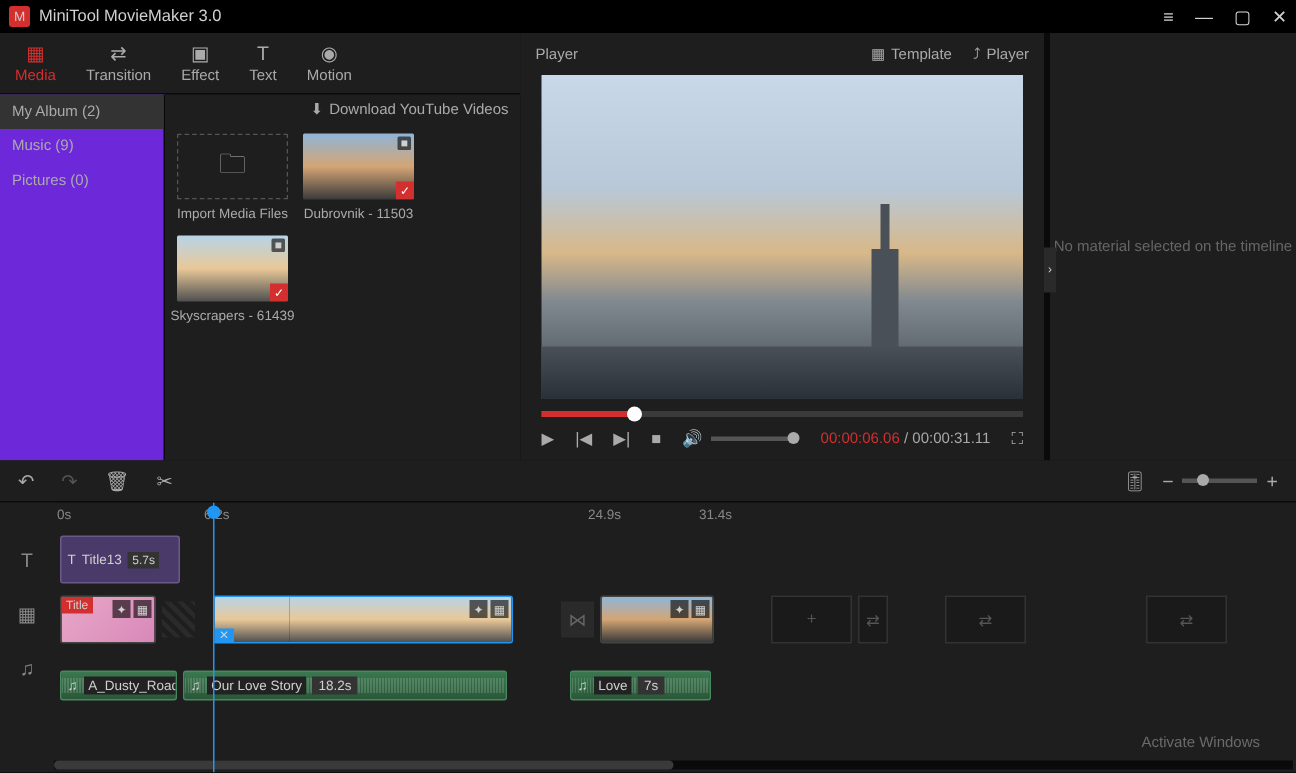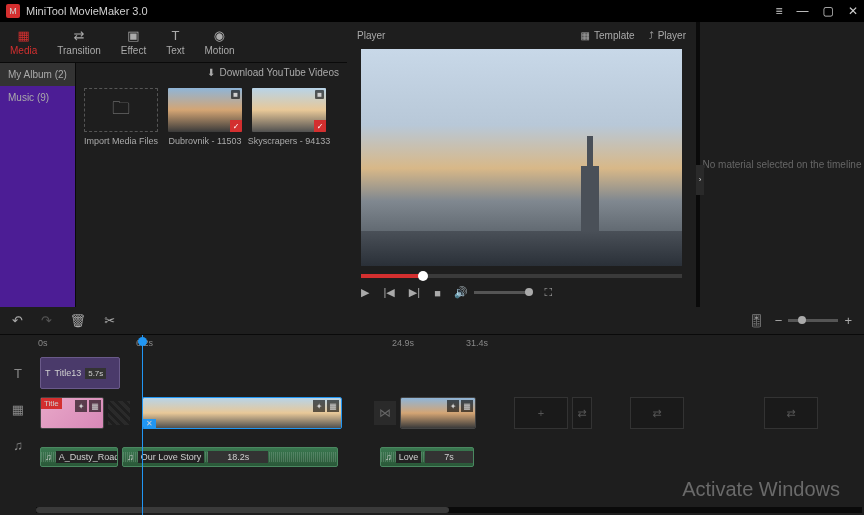--- a/index.html
+++ b/index.html
@@ -9,21 +9,21 @@
 .app-logo{width:14px;height:14px;background:#d32f2f;border-radius:2px;display:flex;align-items:center;justify-content:center;font-size:9px}
 .titlebar-right{display:flex;gap:14px;align-items:center}
 .titlebar-right span{cursor:pointer;font-size:12px}
 .top{display:flex;height:285px}
 .media-panel{width:347px;background:#1e1e1e;display:flex;flex-direction:column}
 .tool-tabs{display:flex;background:#1e1e1e;border-bottom:1px solid #0a0a0a}
 .tool-tab{flex:0 0 auto;padding:6px 10px;display:flex;flex-direction:column;align-items:center;gap:2px;cursor:pointer;font-size:10px;color:#aaa}
 .tool-tab.active{color:#d32f2f}
 .tool-tab .ico{font-size:13px}
 .media-body{display:flex;flex:1;min-height:0}
-.media-side{width:76px;background:#4c1d95;border-right:1px solid #0a0a0a}
+.media-side{width:110px;background:#6d28d9;border-right:1px solid #0a0a0a}
 .side-item{padding:6px 8px;font-size:10px;color:#aaa;cursor:pointer}
 .side-item.active{background:#333}
 .media-main{flex:1;display:flex;flex-direction:column;min-width:0}
 .media-head{display:flex;justify-content:flex-end;padding:4px 8px;font-size:10px;color:#aaa}
 .dl-link{cursor:pointer;display:flex;align-items:center;gap:4px}
 .thumbs{display:flex;flex-wrap:wrap;gap:10px;padding:6px 8px}
 .thumb{width:74px;display:flex;flex-direction:column;align-items:center;gap:4px;cursor:pointer}
 .thumb-box{width:74px;height:44px;background:#333;position:relative;border-radius:1px;overflow:hidden}
 .thumb-box.import{background:transparent;border:1px dashed #555;display:flex;align-items:center;justify-content:center;font-size:18px;color:#888}
 .thumb-label{font-size:9px;color:#aaa;text-align:center;white-space:nowrap}
@@ -82,23 +82,23 @@
 .clip-ico{position:absolute;top:2px;right:2px;display:flex;gap:2px}
 .clip-ico span{background:rgba(0,0,0,.6);width:12px;height:12px;display:flex;align-items:center;justify-content:center;font-size:8px}
 .trans{position:absolute;top:6px;bottom:6px;width:22px;background:#2a2a2a;display:flex;align-items:center;justify-content:center;color:#666;font-size:12px}
 .hatch{background:repeating-linear-gradient(45deg,#2a2a2a,#2a2a2a 3px,#1e1e1e 3px,#1e1e1e 6px)}
 .slot{position:absolute;top:2px;bottom:2px;width:54px;border:1px solid #333;background:#1a1a1a;display:flex;align-items:center;justify-content:center;color:#555;font-size:11px}
 .pink{background:linear-gradient(135deg,#e8a8c8,#d888b8)}
 .audio-clip{background:linear-gradient(180deg,#3a7850,#2a5838);border:1px solid #4a8860;display:flex;align-items:center;gap:4px;padding:0 4px;font-size:9px;overflow:hidden}
 .audio-clip::after{content:"";position:absolute;left:0;right:0;top:50%;height:10px;margin-top:-5px;background:repeating-linear-gradient(90deg,rgba(255,255,255,.15) 0,rgba(255,255,255,.15) 1px,transparent 1px,transparent 2px)}
 .audio-clip .mico{z-index:1}
 .audio-clip .aname{background:#222;padding:1px 3px;z-index:1}
-.audio-clip .adur{background:#333;padding:1px 19px;z-index:1}
+.audio-clip .adur{background:#333;padding:1px 4px;z-index:1}
 .watermark{position:absolute;right:24px;bottom:14px;color:#6a6a6a;font-size:12px;text-align:left;pointer-events:none}
-.watermark .w1{font-size:20px}
+.watermark .w1{font-size:10px}
 .scroll{position:absolute;bottom:2px;left:36px;right:2px;height:6px;background:#0a0a0a}
 .scroll .sb{position:absolute;left:0;width:50%;top:0;bottom:0;background:#3a3a3a;border-radius:3px}
 </style>
 </head>
 <body>
 
 <div class="titlebar">
   <div class="titlebar-left">
     <div class="app-logo">M</div>
     <span>MiniTool MovieMaker 3.0</span>
@@ -132,20 +132,21 @@
         </div>
       <div class="tool-tab">
           <span class="ico">◉</span>
           <span>Motion</span>
         </div>
     </div>
     <div class="media-body">
       <div class="media-side">
         <div class="side-item active">My Album (2)</div>
         <div class="side-item">Music (9)</div>
+        <div class="side-item">Pictures (0)</div>
       </div>
       <div class="media-main">
         <div class="media-head">
             <span class="dl-link">
               <span>⬇</span>
               <span>Download YouTube Videos</span>
             </span>
           </div>
         <div class="thumbs">
           <div class="thumb">
@@ -159,21 +160,21 @@
                 <span class="vid-badge">■</span>
                 <span class="check-badge">✓</span>
               </div>
             <span class="thumb-label">Dubrovnik - 11503</span>
           </div>
           <div class="thumb">
             <div class="thumb-box sky2">
                 <span class="vid-badge">■</span>
                 <span class="check-badge">✓</span>
               </div>
-            <span class="thumb-label">Skyscrapers - 94133</span>
+            <span class="thumb-label">Skyscrapers - 61439</span>
           </div>
         </div>
       </div>
     </div>
   </div>
 
   <div class="player">
     <div class="player-head">
       <span>Player</span>
       <div class="player-head-right">
@@ -197,20 +198,21 @@
       </div>
     <div class="controls">
       <span class="btn">▶</span>
       <span class="btn">|◀</span>
       <span class="btn">▶|</span>
       <span class="btn">■</span>
       <div class="vol">
           <span class="btn">🔊</span>
           <div class="vol-track"></div>
         </div>
+      <div class="time"><span class="cur">00:00:06.06</span><span> / </span><span>00:00:31.11</span></div>
       <span class="btn">⛶</span>
     </div>
   </div>
 
   <div class="right-panel">
     <div class="collapse">›</div>
     <div class="no-sel">No material selected on the timeline</div>
   </div>
 </div>
 

